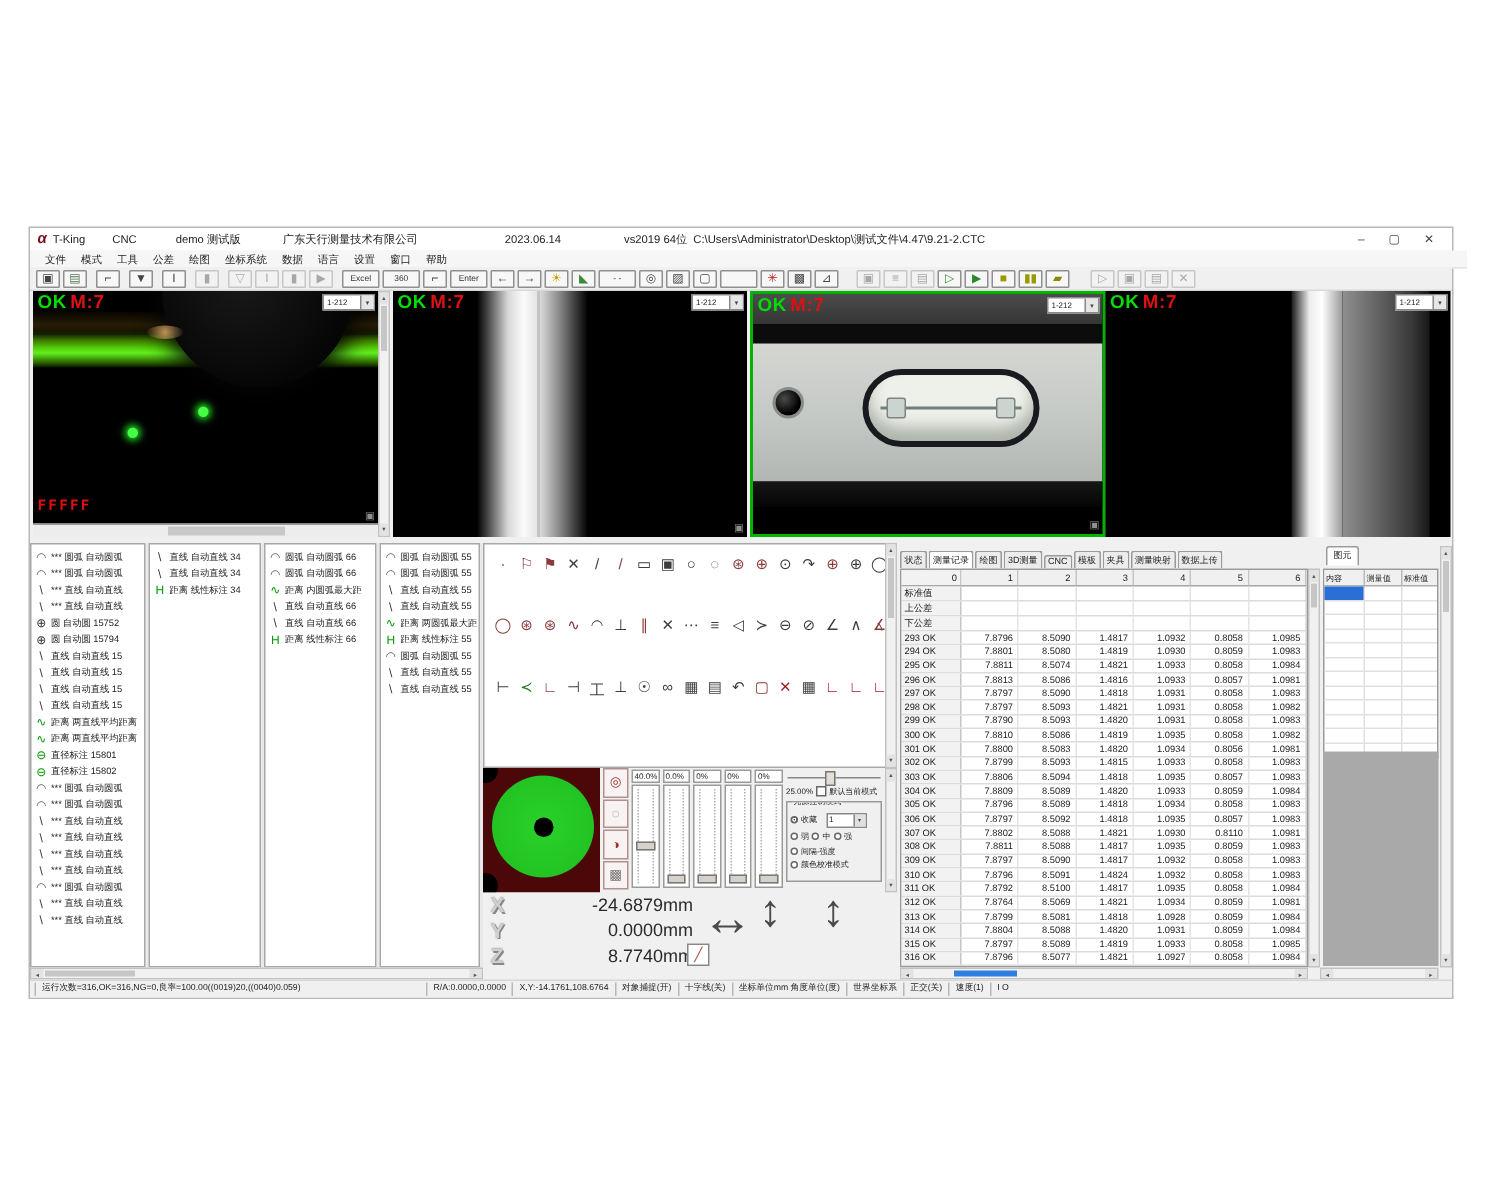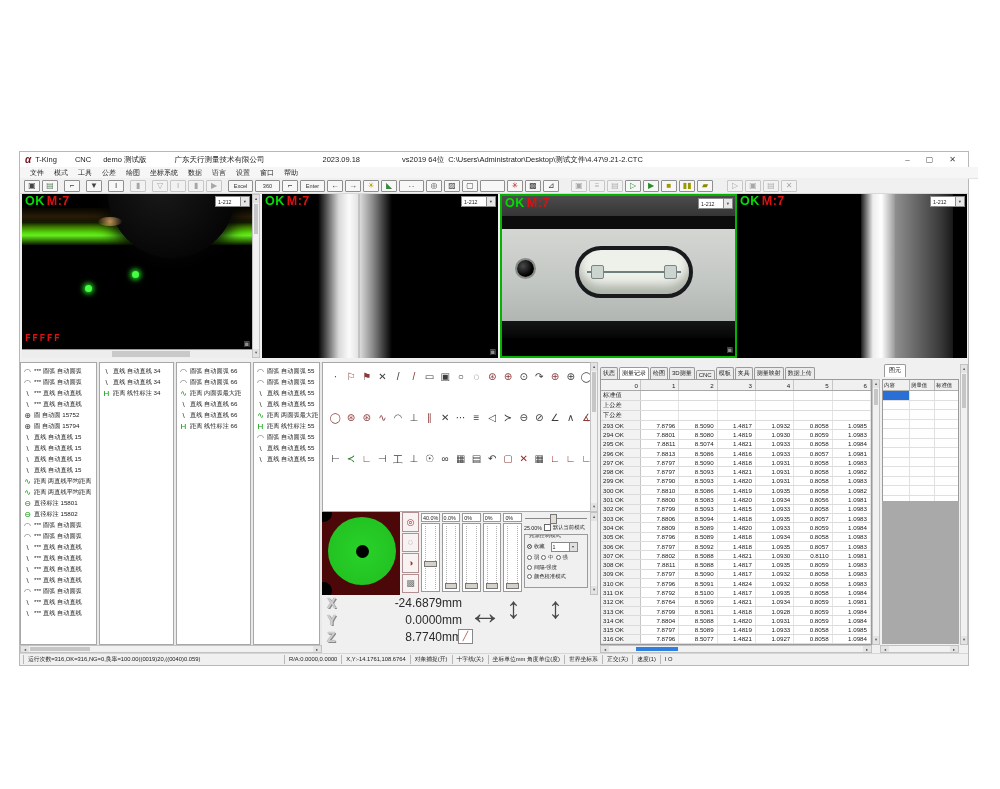--- a/index.html
+++ b/index.html
@@ -155,23 +155,23 @@
 </style>
 </head>
 <body>
 
 <div id="win">
 
   <div id="titlebar">
     <span id="logo">α</span>
     <span class="tt">T-King</span>
     <span class="tt" style="margin-left:18px">CNC</span>
-    <span class="tt" style="margin-left:12px">demo 测试版</span>
+    <span class="tt" style="margin-left:26px">demo 测试版</span>
     <span class="tt" style="margin-left:28px">广东天行测量技术有限公司</span>
-    <span class="tt" style="margin-left:58px">2023.09.18</span>
+    <span class="tt" style="margin-left:58px">2023.06.14</span>
     <span class="tt" style="margin-left:42px">vs2019 64位</span>
     <span class="tt" style="margin-left:4px">C:\Users\Administrator\Desktop\测试文件\4.47\9.21-2.CTC</span>
     <span id="winbtns">
       <span>–</span>
       <span>▢</span>
       <span>✕</span>
     </span>
   </div>
 
   <div id="menubar">

